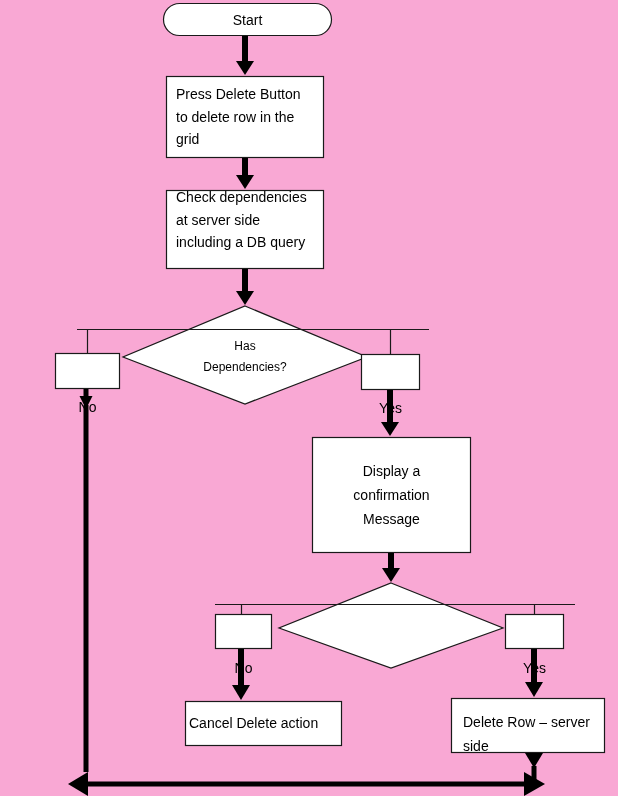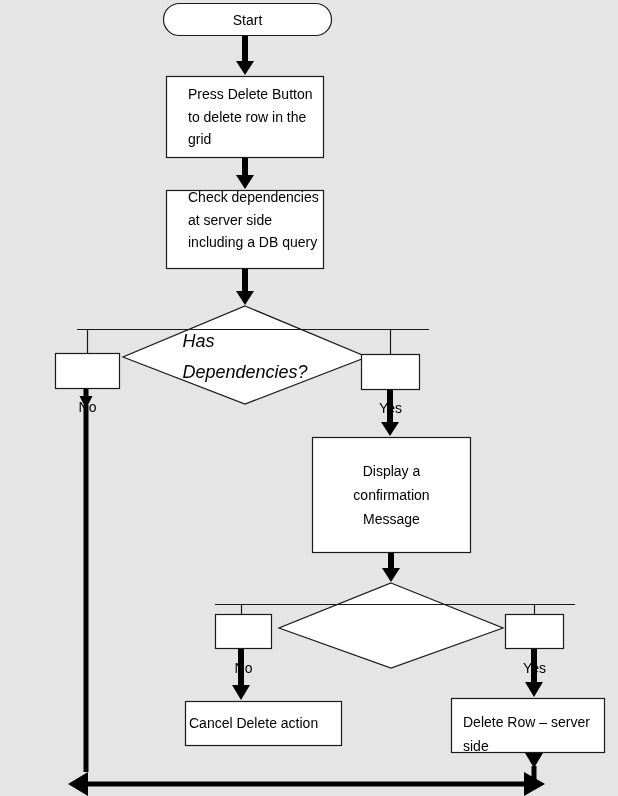--- a/index.html
+++ b/index.html
@@ -9,21 +9,21 @@
     background: #ffffff;
   }
   body {
     font-family: "Liberation Sans", sans-serif;
     -webkit-font-smoothing: antialiased;
   }
   #flowchart-canvas {
     position: relative;
     width: 618px;
     height: 796px;
-    background: #e5e5e5;
+    background: #f9a8d4;
     overflow: hidden;
   }
   #flow-svg {
     position: absolute;
     left: 0;
     top: 0;
     width: 618px;
     height: 796px;
   }
   .node-label {
@@ -39,34 +39,34 @@
   .node-label.lbl-terminator {
     align-items: center;
     text-align: center;
     font-size: 14px;
   }
   .node-label.lbl-process {
     align-items: flex-start;
     text-align: left;
     font-size: 14px;
     line-height: 1.62;
-    padding-left: 22px;
+    padding-left: 10px;
   }
   .node-label.lbl-process-centered {
     align-items: center;
     text-align: center;
     font-size: 14px;
     line-height: 1.72;
     padding: 0 8px;
   }
   .node-label.lbl-decision {
     align-items: center;
-    font-size: 18px;
+    text-align: center;
+    font-size: 12px;
     line-height: 1.75;
-    font-style: italic;
   }
   .node-label.lbl-branch {
     align-items: center;
     text-align: center;
     font-size: 14px;
     margin-top: 36px;
   }
 </style>
 </head>
 <body>

